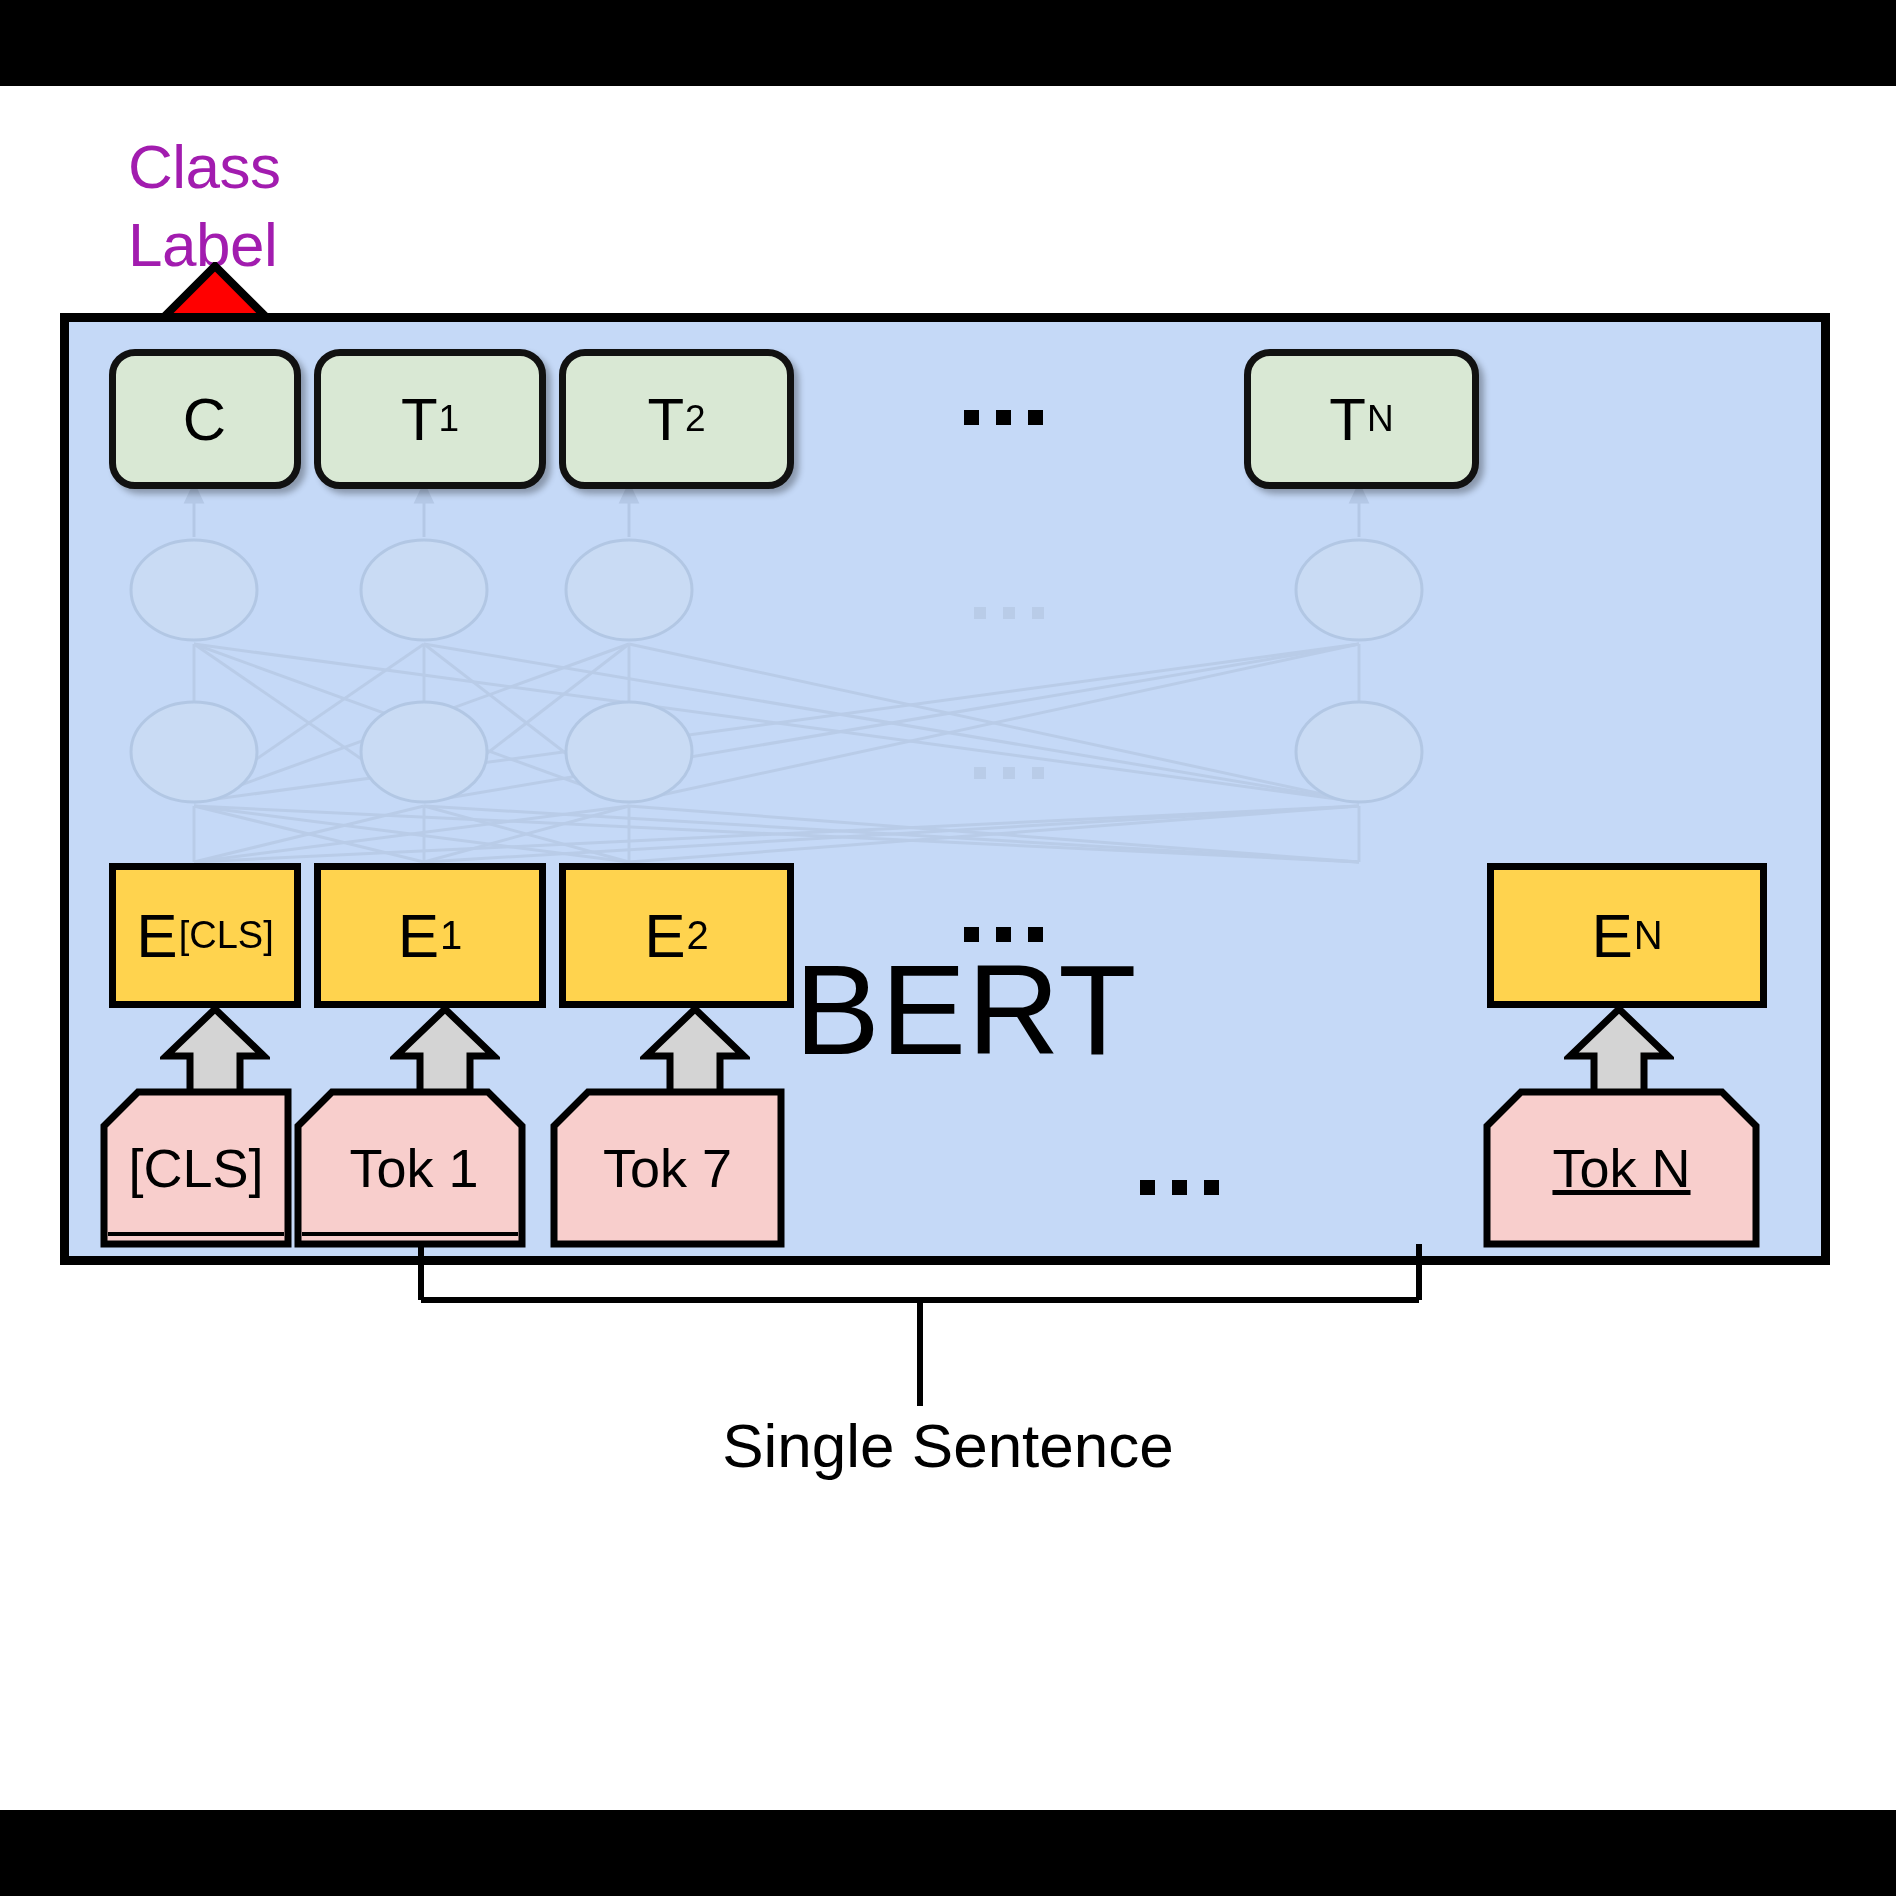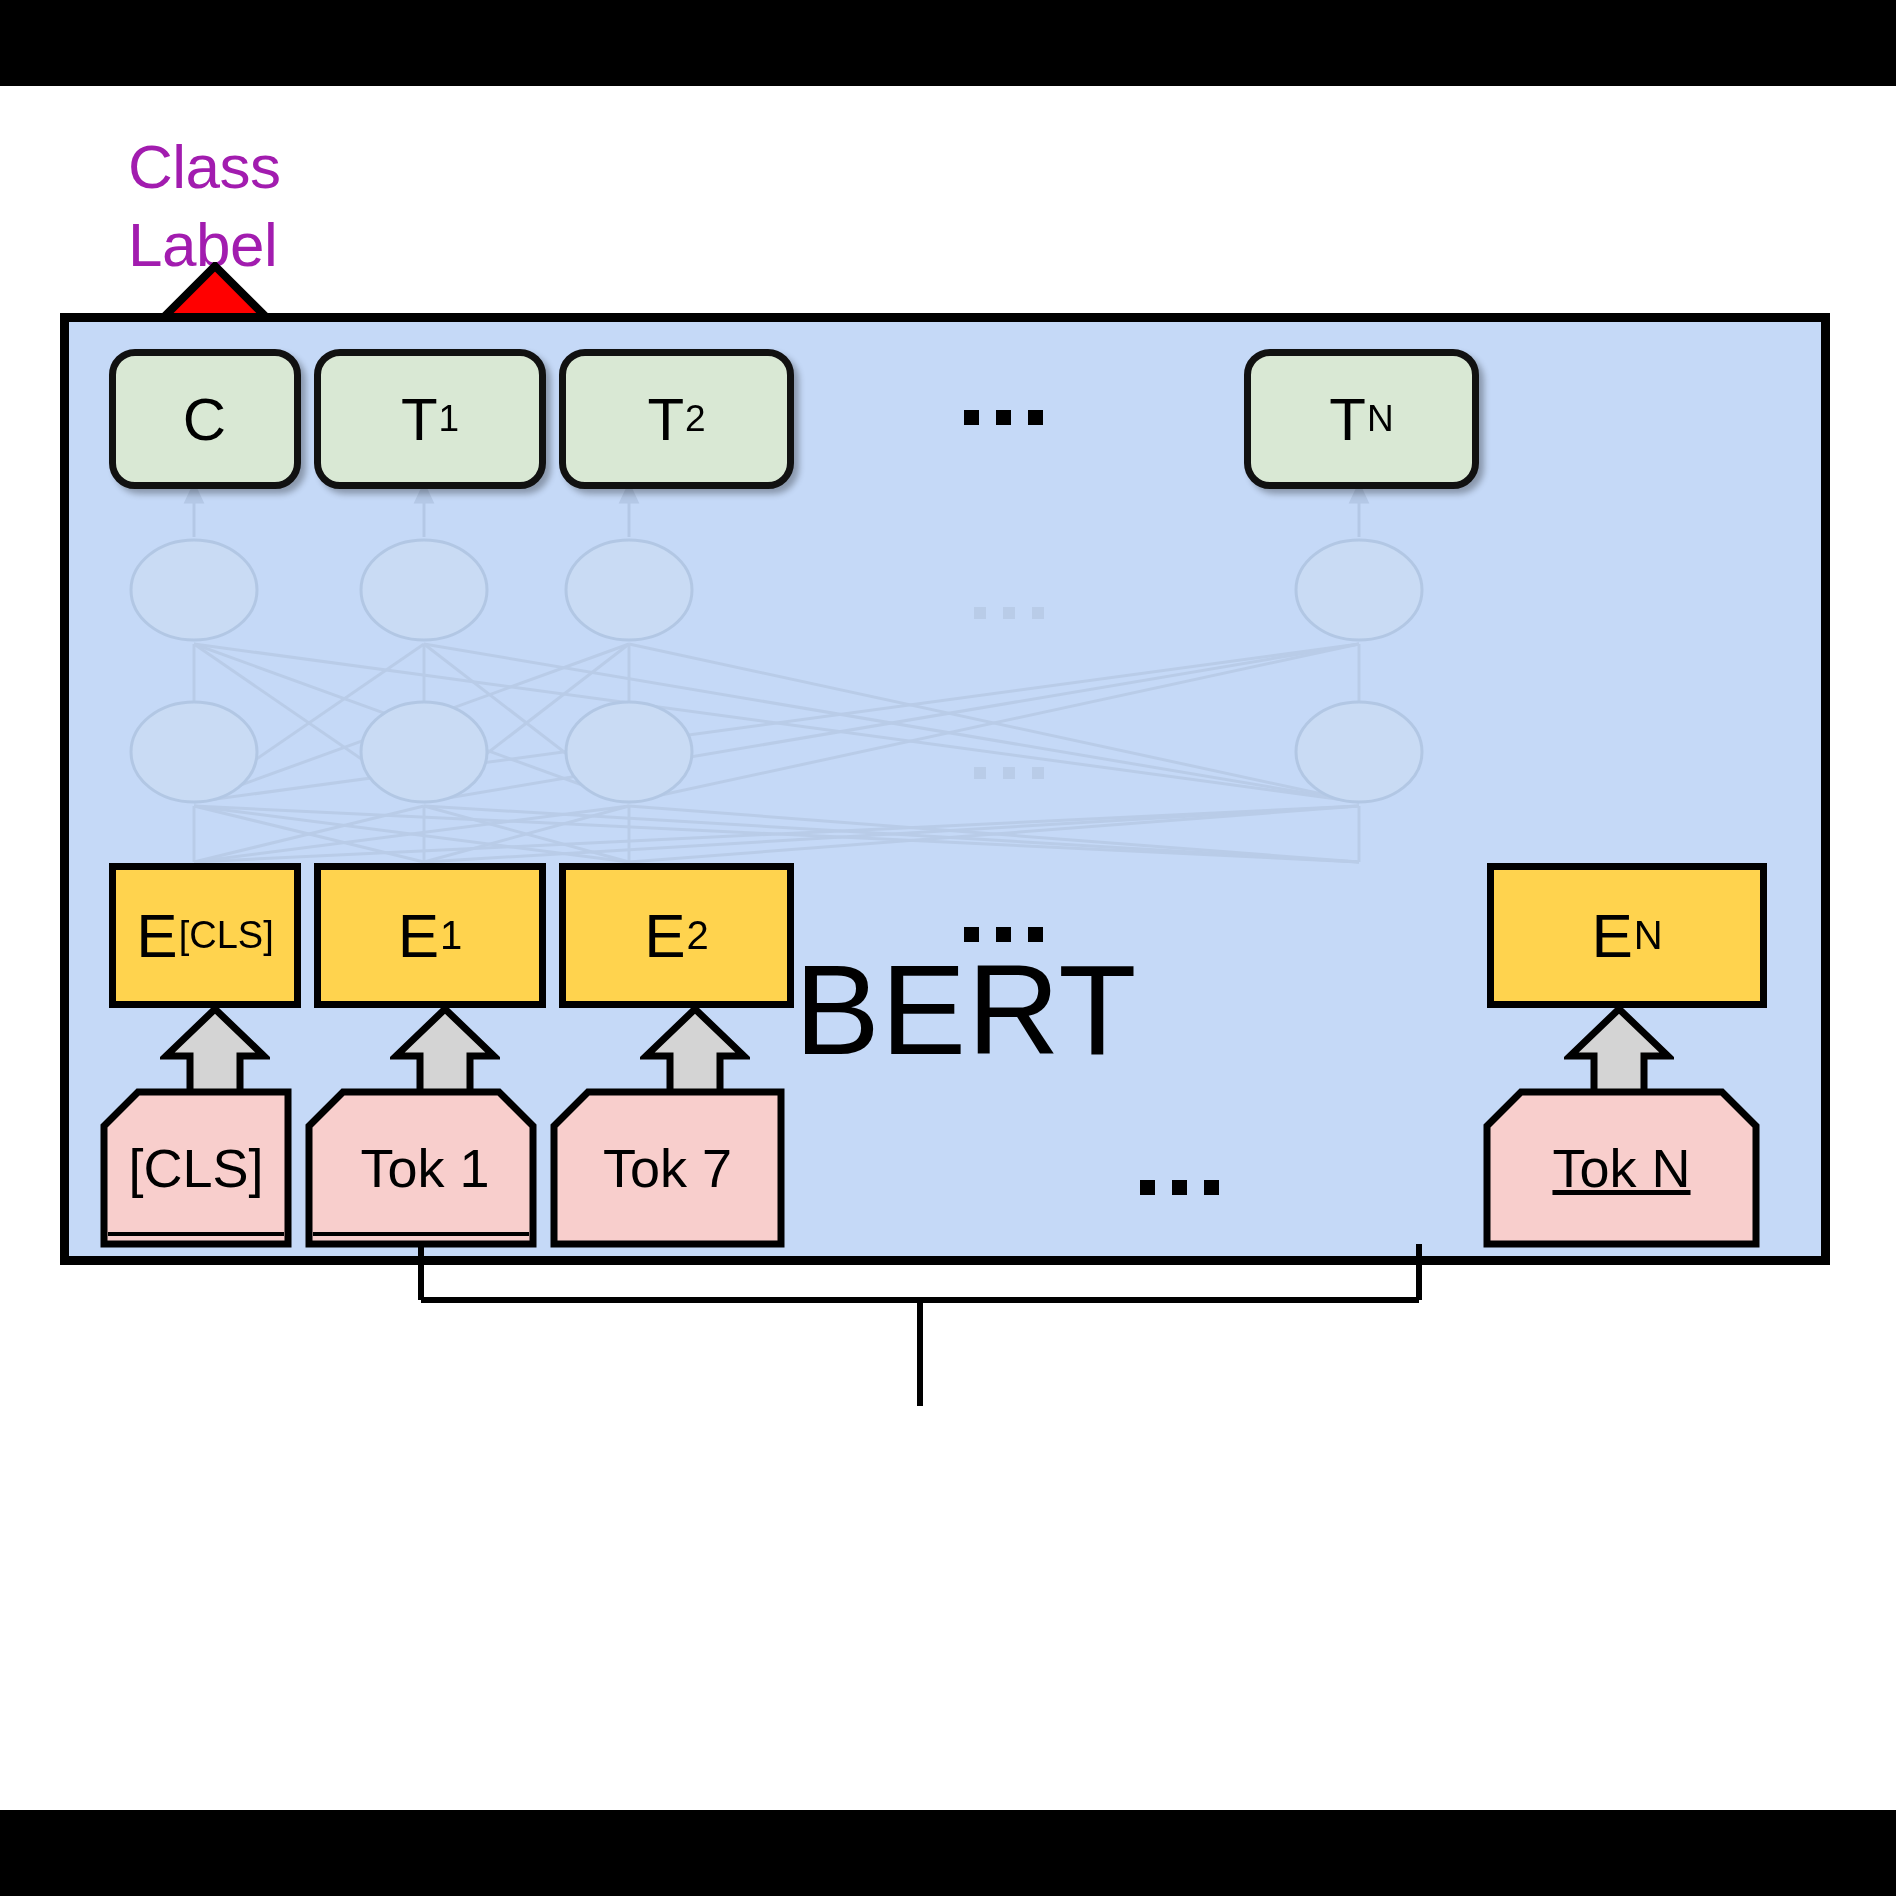--- a/index.html
+++ b/index.html
@@ -255,21 +255,21 @@
     </svg>
   </div>
 
   <div class="pbox" style="left:100px;width:192px;">
     <svg width="192" height="160" viewBox="0 0 192 160">
       <polygon points="4,38 38,4 188,4 188,156 4,156" fill="#F8CECC" stroke="#000" stroke-width="7" stroke-linejoin="miter"></polygon>
       <line x1="8" y1="146" x2="184" y2="146" stroke="#000" stroke-width="4"></line>
     </svg>
     <span class="lbl">[CLS]</span>
   </div>
-  <div class="pbox" style="left:305px;width:240px;">
+  <div class="pbox" style="left:294px;width:240px;">
     <svg width="232" height="160" viewBox="0 0 232 160">
       <polygon points="4,38 38,4 194,4 228,38 228,156 4,156" fill="#F8CECC" stroke="#000" stroke-width="7" stroke-linejoin="miter"></polygon>
       <line x1="8" y1="146" x2="224" y2="146" stroke="#000" stroke-width="4"></line>
     </svg>
     <span class="lbl">Tok 1</span>
   </div>
   <div class="pbox" style="left:550px;width:235px;">
     <svg width="235" height="160" viewBox="0 0 235 160">
       <polygon points="4,38 38,4 231,4 231,156 4,156" fill="#F8CECC" stroke="#000" stroke-width="7" stroke-linejoin="miter"></polygon>
     </svg>
@@ -290,14 +290,15 @@
 
   <svg id="bracket" viewBox="0 0 1060 180">
     <g stroke="#000" stroke-width="6" fill="none">
       <line x1="31" y1="4" x2="31" y2="60"></line>
       <line x1="31" y1="60" x2="1029" y2="60"></line>
       <line x1="1029" y1="60" x2="1029" y2="4"></line>
       <line x1="530" y1="60" x2="530" y2="166"></line>
     </g>
   </svg>
 
+  <div id="sentence-caption">Single Sentence</div>
 
 </div>
 
 </body></html>

